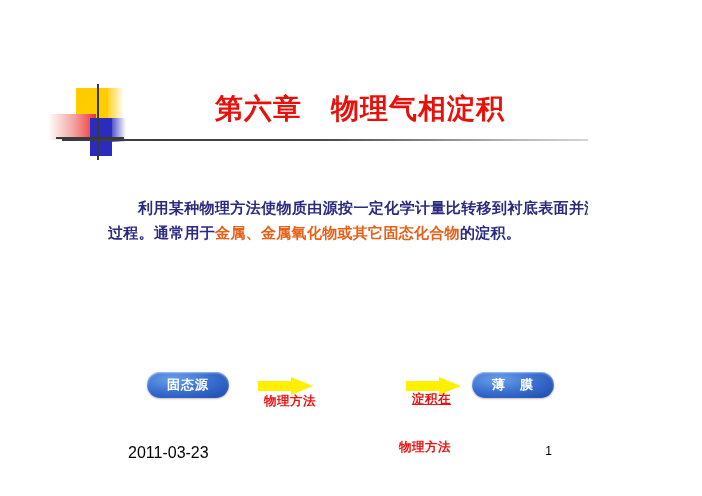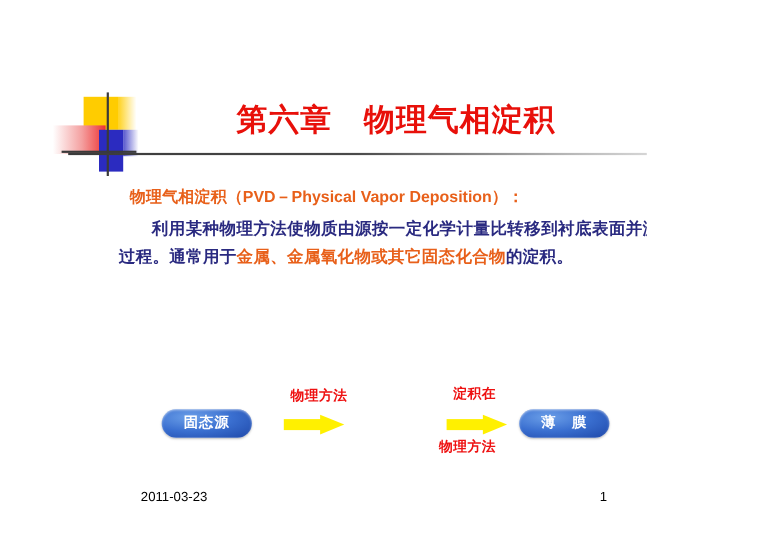--- a/index.html
+++ b/index.html
@@ -198,32 +198,33 @@
     border-left: 22px solid #FFF000;
   }
 
   .arrow-label {
     position: absolute;
     font-size: 12.5px;
     font-weight: bold;
     color: #EE1111;
     white-space: nowrap;
     letter-spacing: 0.5px;
+    margin-top: 41px;
   }
   #label-1 { left: 264px; top: 8px; }
-  #label-2a { left: 412px; top: 6px; }
+  #label-2a { left: 412px; top: 6px; text-decoration: underline; }
   #label-2b { left: 399px; top: 54px; }
 
   
   .footer-date {
     position: absolute;
     left: 128px;
     top: 444px;
     font-family: "Liberation Sans", sans-serif;
-    font-size: 12px;
+    font-size: 16px;
     color: #000000;
   }
   .footer-page {
     position: absolute;
     right: 36px;
     top: 444px;
     font-family: "Liberation Sans", sans-serif;
     font-size: 12px;
     color: #000000;
   }
@@ -240,23 +241,20 @@
     <div class="sq-blue"></div>
     <div class="sq-blue-fade"></div>
     <div class="line-v"></div>
     <div class="line-h"></div>
   </div>
 
   <div class="title">第六章　物理气相淀积</div>
 
   <div class="rule"></div>
 
-  <div class="heading-line">
-    <span>物理气相淀积</span><span class="en">（PVD－Physical Vapor Deposition）：</span>
-  </div>
 
   <div class="para" id="para1"><span>利用某种物理方法使物质由源按一定化学计量比转移到衬底表面并淀积形成薄膜的过程。通常用于</span><span class="hl">金属、金属氧化物或其它固态化合物</span><span>的淀积。</span></div>
 
   <div class="diagram">
 
     <div class="pill" id="pill-1">固态源</div>
 
     <div class="arrow" id="arrow-1">
       <div class="shaft"></div>
       <div class="head"></div>

